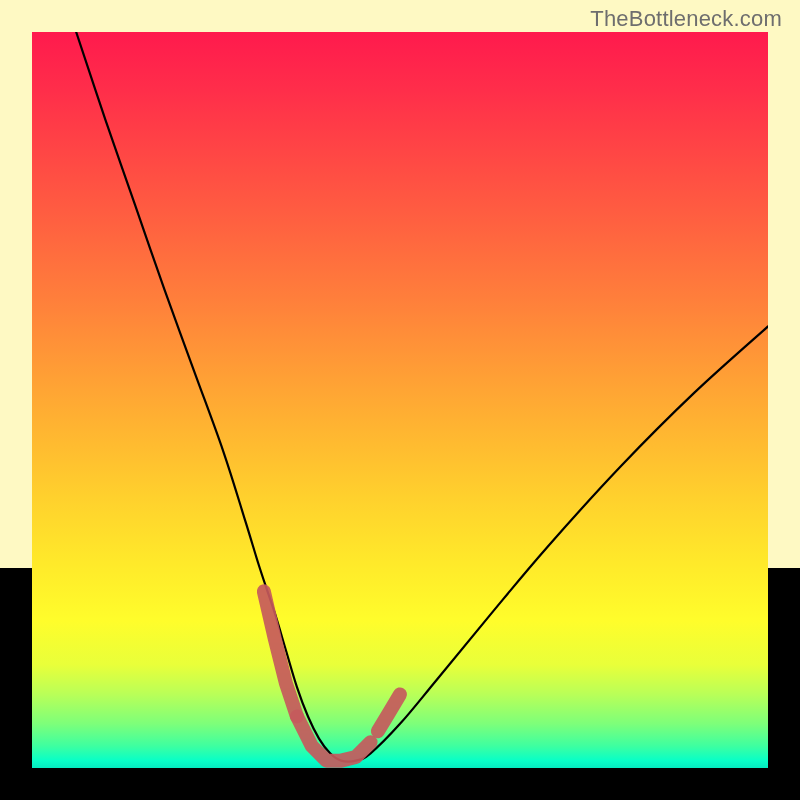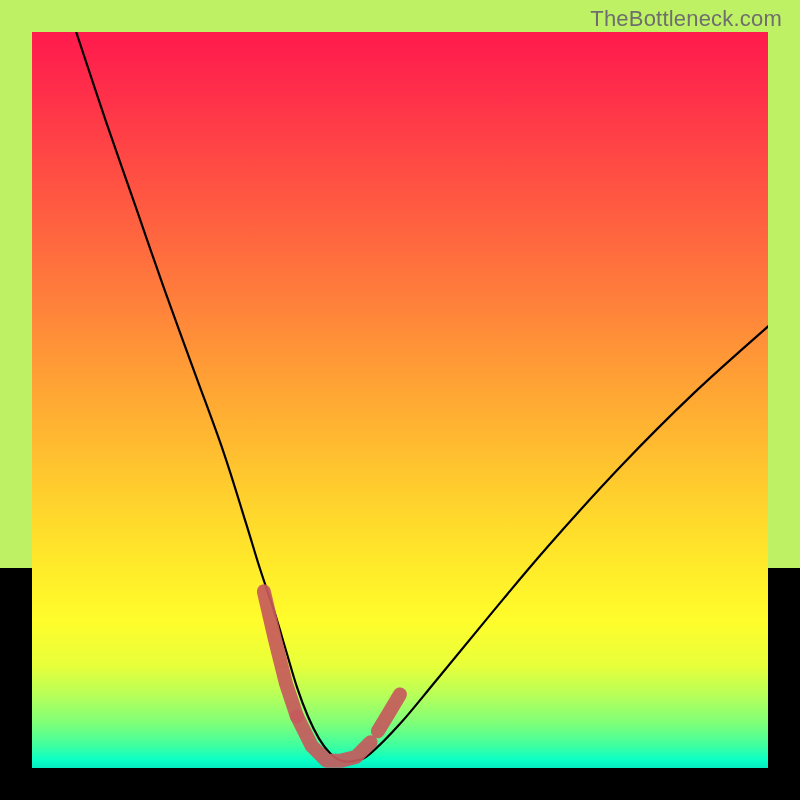--- a/index.html
+++ b/index.html
@@ -10,21 +10,21 @@
     background: #000;
     overflow: hidden;
     font-family: Arial, Helvetica, sans-serif;
   }
   .frame {
     position: absolute;
     top: 0;
     left: 0;
     width: 800px;
     height: 568px;
-    background: #bef264;
+    background: #fef9c3;
   }
   .plot {
     position: absolute;
     top: 32px;
     left: 32px;
     width: 736px;
     height: 736px;
     background: linear-gradient(to bottom,
       #ff1a4d 0%,
       #ff2e4a 8%,

